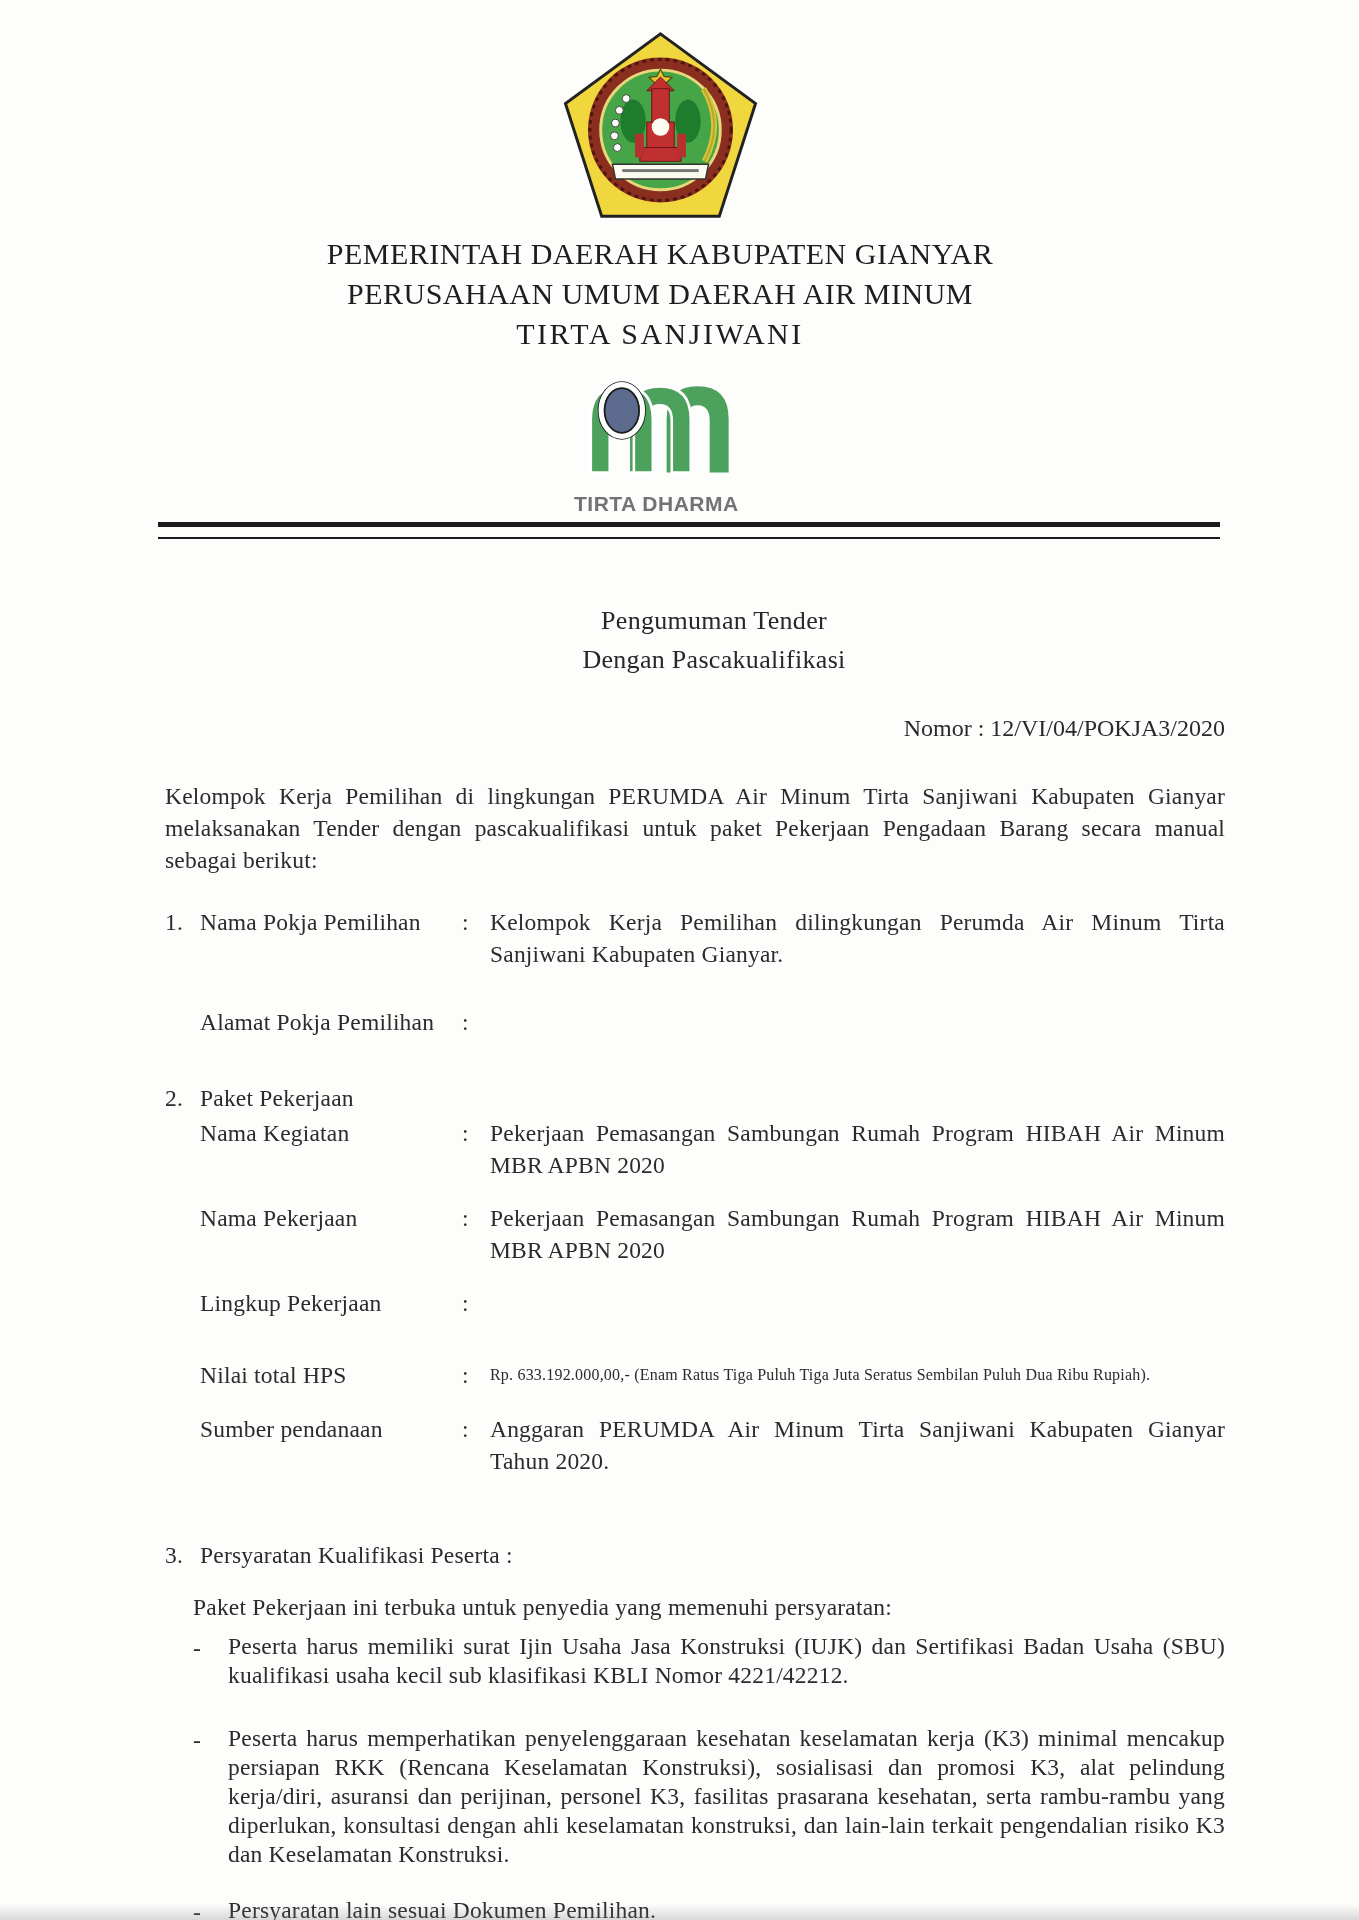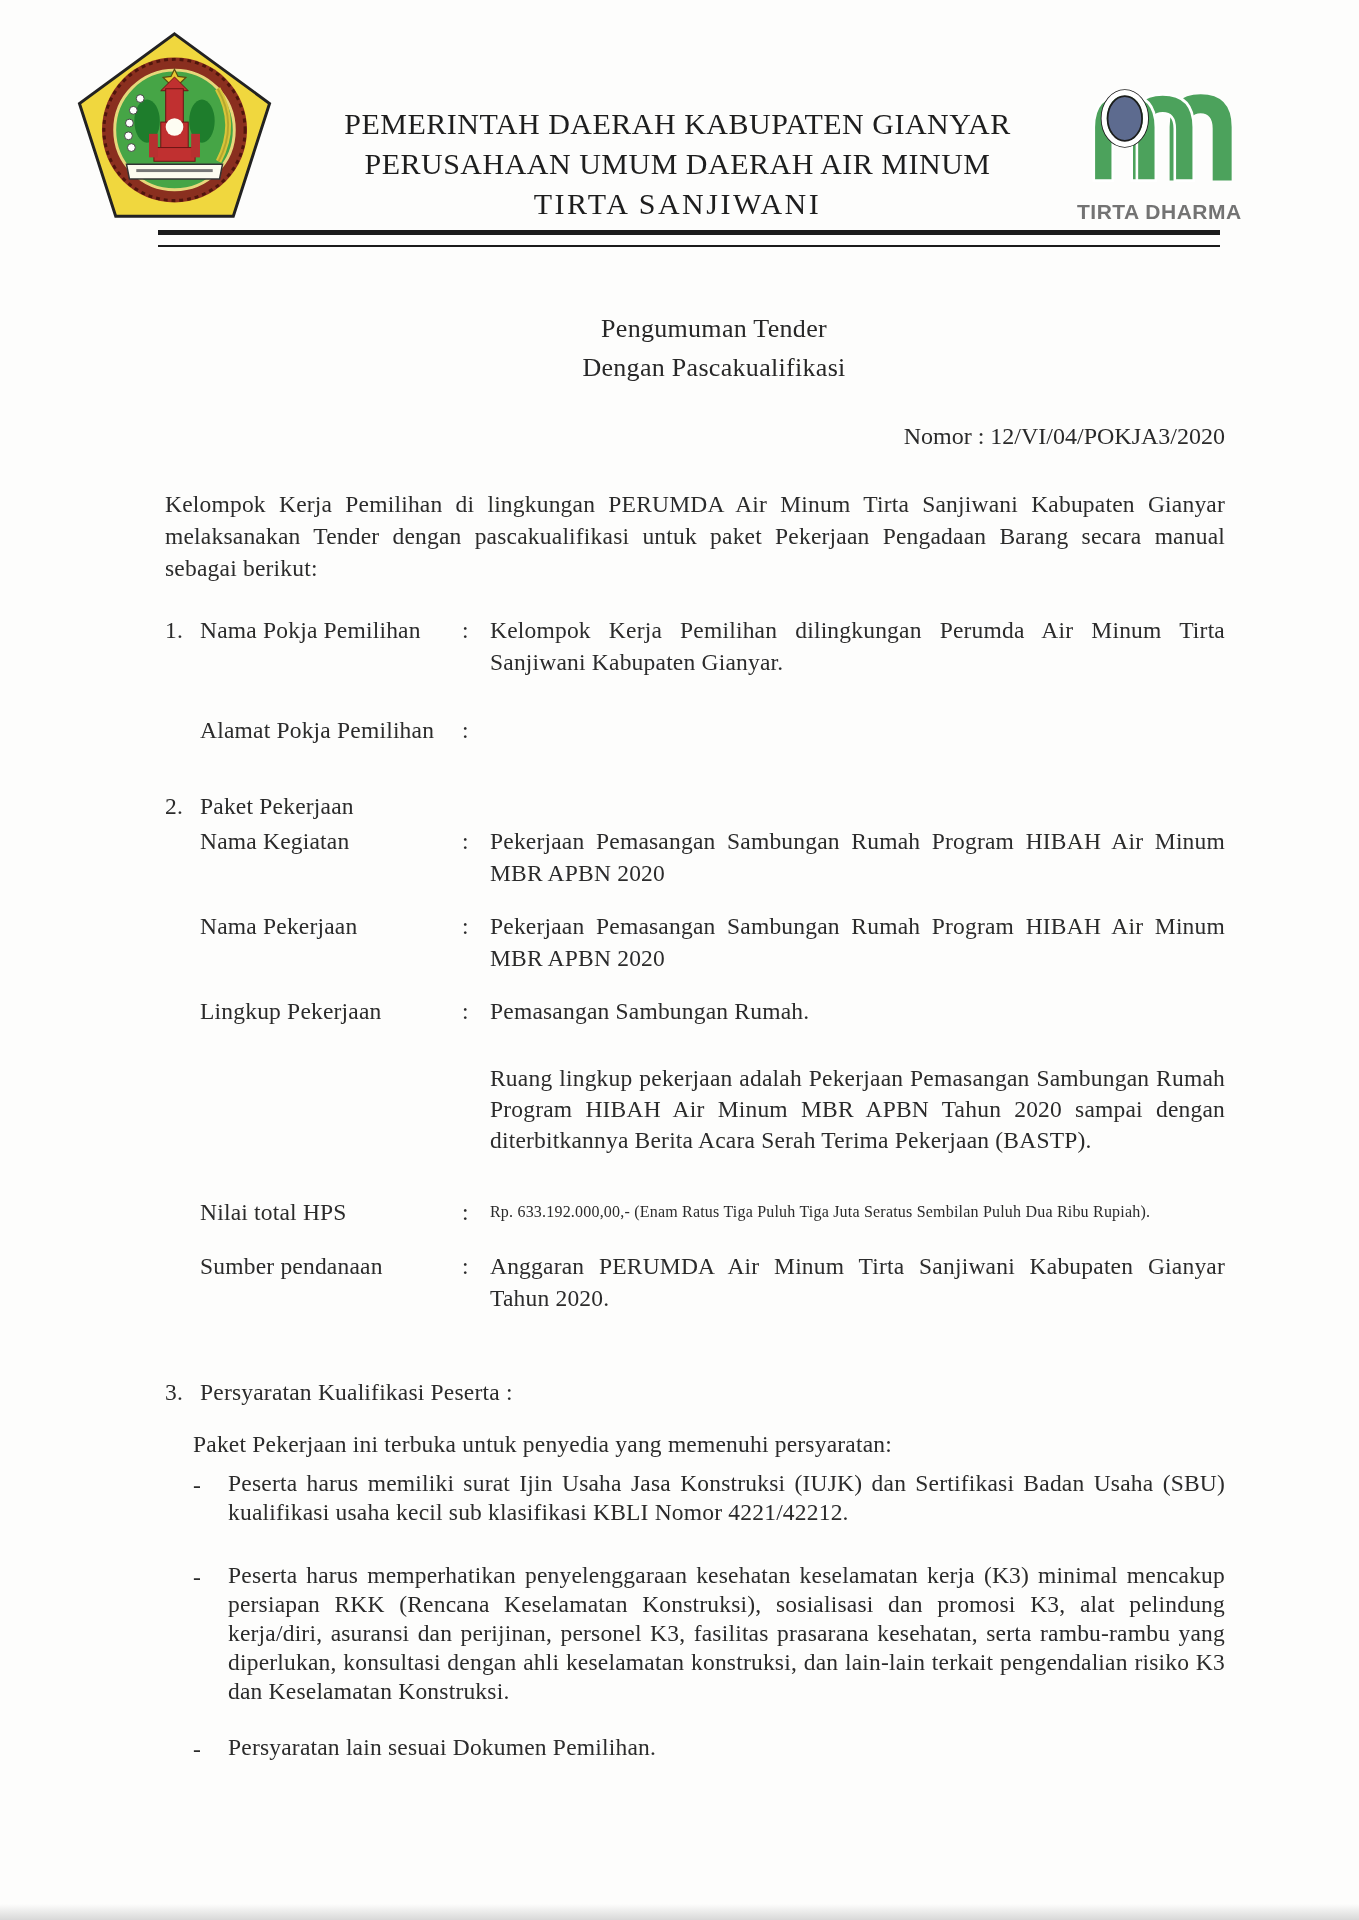--- a/index.html
+++ b/index.html
@@ -1,20 +1,20 @@
 <!DOCTYPE html>
 <html><head>
 <meta charset="utf-8">
 <style>
   html,body{margin:0;padding:0;}
   body{width:1359px;height:1920px;background:#fdfdfc;font-family:"Liberation Serif",serif;color:#2b2b2b;}
   .page{position:relative;width:1359px;height:1920px;overflow:hidden;}
 
   
-  .letterhead{display:flex;align-items:flex-end;padding:28px 110px 0 71px;}
+  .letterhead{display:flex;align-items:center;padding:28px 110px 0 71px;flex-direction:column;}
   .crest{width:207px;height:196px;flex:0 0 auto;}
   .lh-center{flex:1 1 auto;text-align:center;padding-top:10px;color:#1e1e1e;}
   .lh-line{font-size:30px;line-height:40px;letter-spacing:0.5px;white-space:nowrap;}
   .lh-line3{letter-spacing:2.5px;}
   .lh-address{font-size:18px;line-height:20px;margin-top:17px;color:#222;white-space:nowrap;}
   .rightlogo{flex:0 0 auto;width:172px;margin-top:22px;text-align:left;}
   .rightlogo svg{width:168px;height:112px;display:block;}
   .rightlogo-caption{font-family:"Liberation Sans",sans-serif;font-weight:bold;font-size:21px;letter-spacing:0.5px;color:#737373;margin-top:4px;white-space:nowrap;}
 
   
@@ -167,24 +167,20 @@
       <div class="num"></div>
       <div class="lbl">Nama Pekerjaan</div>
       <div class="col">:</div>
       <div class="val">Pekerjaan Pemasangan Sambungan Rumah Program HIBAH Air Minum MBR APBN 2020</div>
     </div>
 
     <div class="row r-lingkup">
       <div class="num"></div>
       <div class="lbl">Lingkup Pekerjaan</div>
       <div class="col">:</div>
-      <div>
-        <div class="val val-plain">Pemasangan Sambungan Rumah.</div>
-        <div class="val ruang">Ruang lingkup pekerjaan adalah Pekerjaan Pemasangan Sambungan Rumah Program HIBAH Air Minum MBR APBN Tahun 2020 sampai dengan diterbitkannya Berita Acara Serah Terima Pekerjaan (BASTP).</div>
-      </div>
     </div>
 
     <div class="row r-nilai">
       <div class="num"></div>
       <div class="lbl">Nilai total HPS</div>
       <div class="col">:</div>
       <div class="val">Rp. 633.192.000,00,- (Enam Ratus Tiga Puluh Tiga Juta Seratus Sembilan Puluh Dua Ribu Rupiah).</div>
     </div>
 
     <div class="row r-sumber">

